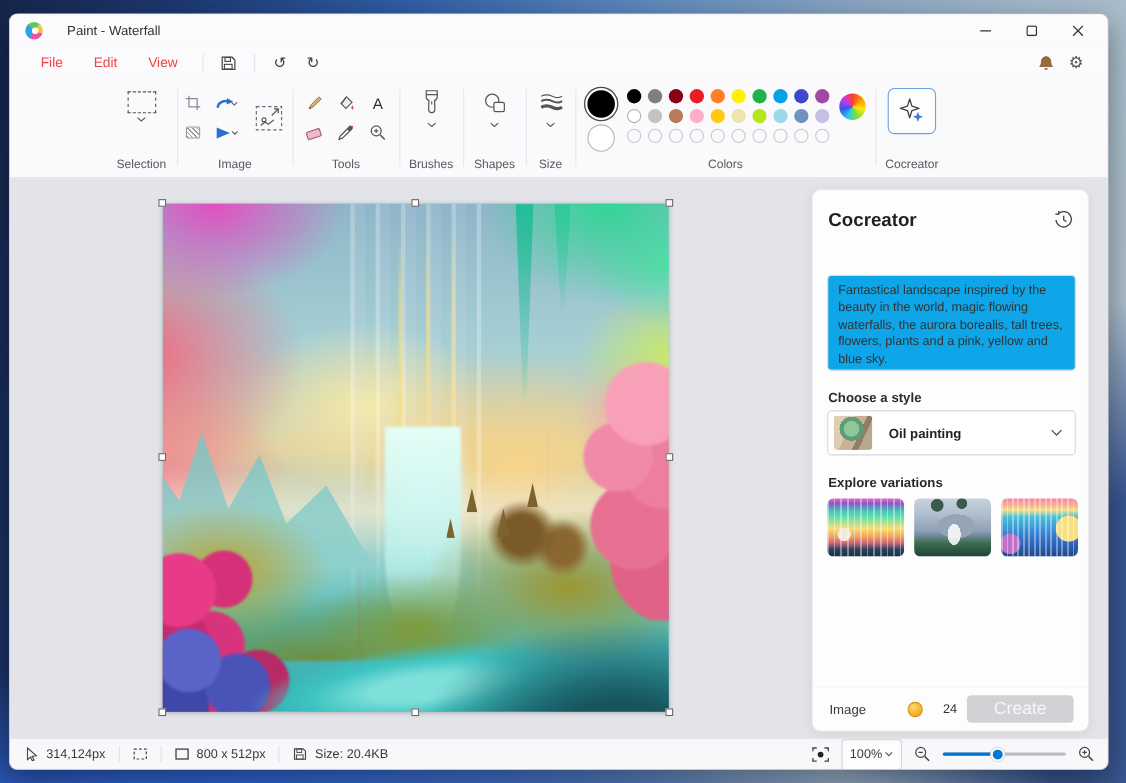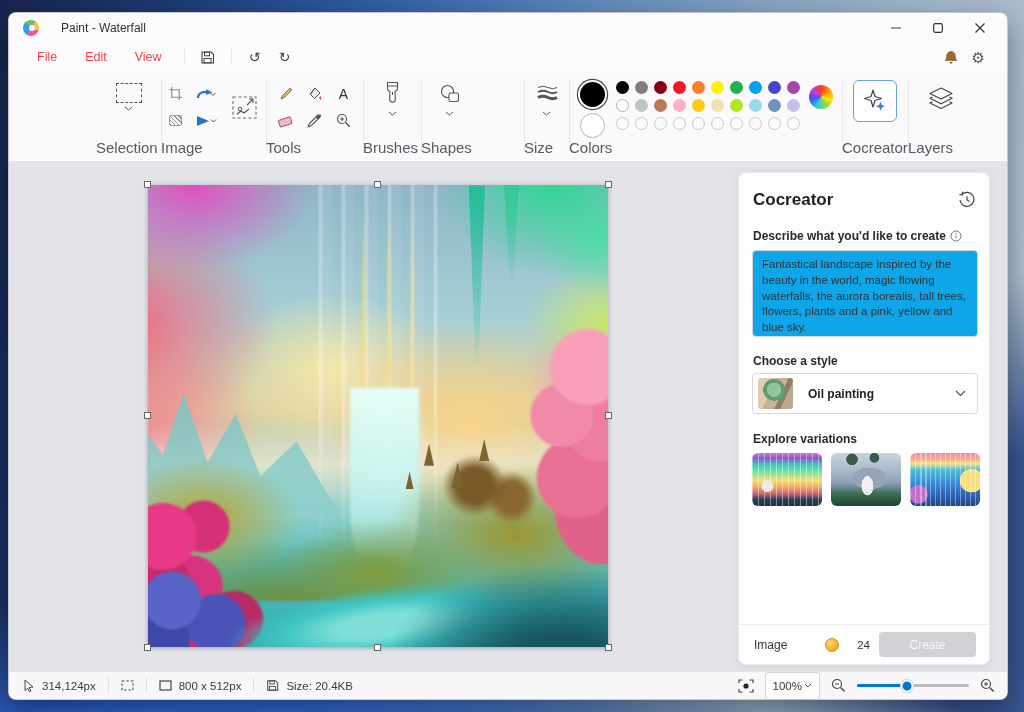--- a/index.html
+++ b/index.html
@@ -36,23 +36,23 @@
   .msep{width:1px;height:16px;background:#e5e5e9;margin:0 8px;}
   .mbtn{width:30px;height:22px;display:flex;align-items:center;justify-content:center;color:#444;font-size:14px;border-radius:4px;}
   .mright{margin-left:auto;display:flex;align-items:center;gap:14px;padding-right:12px;}
   .gear{font-size:15px;color:#555;line-height:1;}
 
   
   .ribbon{height:91px;background:#fafafc;border-bottom:1px solid #e4e4e9;display:flex;
     padding-left:87px;flex:0 0 auto;}
   .rgroup{position:relative;display:flex;flex-direction:column;align-items:center;padding-top:7px;}
   .rgroup + .rgroup::before{content:"";position:absolute;left:0;top:10px;bottom:10px;width:1px;background:#e7e7eb;}
-  .rlabel{position:absolute;bottom:5px;left:0;right:0;font-size:15px;color:#5a5a5e;}
+  .rlabel{position:absolute;bottom:5px;left:0;right:0;text-align:center;font-size:11px;color:#5a5a5e;}
   .g-sel{width:65px;} .g-img{width:105px;} .g-tools{width:97px;} .g-br{width:58px;}
-  .g-sh{width:57px;} .g-sz{width:45px;margin-left:46px;} .g-col{width:273px;} .g-cc{width:66px;} .g-ly{width:66px;}
+  .g-sh{width:57px;} .g-sz{width:45px;} .g-col{width:273px;} .g-cc{width:66px;} .g-ly{width:66px;}
   .chev{margin-top:3px;}
   .selrect{width:26px;height:20px;border:1.4px dashed #555;margin-top:5px;}
   .imggrid{display:grid;grid-template-columns:26px 36px 40px;grid-template-rows:27px 27px;place-items:center;margin-top:2px;}
   .hatch{width:13px;height:11px;border:1px solid #999;border-radius:2px;
     background:repeating-linear-gradient(45deg,#999 0 1px,transparent 1px 3px);}
   .toolgrid{display:grid;grid-template-columns:repeat(3,29px);grid-template-rows:27px 27px;place-items:center;margin-top:2px;}
   .texttool{font-size:14px;color:#333;font-weight:400;}
   .iconbtn{display:flex;align-items:center;justify-content:center;}
 
   
@@ -176,21 +176,21 @@
     radial-gradient(circle at 88% 52%, #f8e080 0 17%, transparent 18%),
     radial-gradient(circle at 12% 78%, #c070c8 0 12%, transparent 13%),
     linear-gradient(180deg,#f088b0 0%,#f8b088 12%,#f8e088 20%,#48c0d8 32%,#3890d8 55%,#3068c0 75%,#204888 100%);}
   .p-footer{position:absolute;left:0;right:0;bottom:0;height:40px;border-top:1px solid #ededf0;
     display:flex;align-items:center;padding:0 13px;border-radius:0 0 8px 8px;background:#fdfdfe;}
   .cancel{font-size:12px;color:#3a3a3c;background:none;border:none;padding:4px 2px;font-family:inherit;}
   .coin{width:14px;height:14px;border-radius:50%;margin-left:auto;border:1px solid #cf8f1c;
     background:radial-gradient(circle at 35% 30%, #ffd96a, #f2ab22 70%, #cd851b);}
   .credits{font-size:11.5px;color:#333;margin-left:18px;}
   .create{width:97px;height:25px;margin-left:9px;border:none;border-radius:4px;background:#d2d2d6;
-    color:#f6f6f8;font-size:12px;font-family:inherit;}
+    color:#f6f6f8;font-size:16px;font-family:inherit;}
 
   
   .statusbar{height:28px;background:#f8f8fa;border-top:1px solid #e6e6ea;display:flex;align-items:center;
     padding:0 12px 0 14px;font-size:11.5px;color:#3a3a3c;flex:0 0 auto;}
   .sitem{display:flex;align-items:center;gap:7px;}
   .ssep{width:1px;height:15px;background:#e0e0e4;margin:0 12px;}
   .sb-right{margin-left:auto;display:flex;align-items:center;gap:11px;}
   .zoombox{border:1px solid #d5d5d9;border-radius:3px;height:28px;padding:0 7px;display:flex;align-items:center;gap:2px;background:#fdfdfe;}
   .slider{position:relative;width:112px;height:3px;background:#b9bdc3;border-radius:2px;}
   .slider .fill{position:absolute;left:0;top:0;height:3px;width:45%;background:#0078d4;border-radius:2px;}
@@ -438,30 +438,20 @@
       <div class="rgroup g-cc">
         <div class="ccbox">
           <svg width="26" height="26" viewBox="0 0 26 26">
             <path d="M11 2 L13 8.5 L19.5 10.5 L13 12.5 L11 19 L9 12.5 L2.5 10.5 L9 8.5 Z" fill="none" stroke="#444" stroke-width="1.2" stroke-linejoin="round"></path>
             <path d="M18.5 13.5 L19.8 17 L23.2 18.2 L19.8 19.4 L18.5 23 L17.2 19.4 L13.8 18.2 L17.2 17 Z" fill="#3b7dd8"></path>
           </svg>
         </div>
         <div class="rlabel">Cocreator</div>
       </div>
 
-      <div class="rgroup g-ly">
-        <div class="iconbtn lybox">
-          <svg width="26" height="24" viewBox="0 0 26 24">
-            <path d="M13 2 L24 7.5 L13 13 L2 7.5 Z" fill="none" stroke="#444" stroke-width="1.2" stroke-linejoin="round"></path>
-            <path d="M4.5 11 L2 12.3 L13 17.8 L24 12.3 L21.5 11" fill="none" stroke="#444" stroke-width="1.2" stroke-linejoin="round"></path>
-            <path d="M4.5 15.7 L2 17 L13 22.5 L24 17 L21.5 15.7" fill="none" stroke="#444" stroke-width="1.2" stroke-linejoin="round"></path>
-          </svg>
-        </div>
-        <div class="rlabel">Layers</div>
-      </div>
     </div>
 
     <div class="workspace">
 
       <div class="canvas-wrap">
         <div class="art">
           <div class="sky"></div>
           <div class="drip1"></div>
             <div class="drip2"></div>
           <div class="streaks"></div>
@@ -494,28 +484,20 @@
       <div class="panel">
         <div class="p-title">Cocreator</div>
         <div class="p-history">
           <svg width="18" height="18" viewBox="0 0 18 18">
             <path d="M4.2 3.2 A7 7 0 1 1 2 9" fill="none" stroke="#444" stroke-width="1.2"></path>
             <path d="M4.6 0.8 L4.4 3.8 L1.4 3.6" fill="none" stroke="#444" stroke-width="1.2"></path>
             <path d="M9 5.2 V9 l2.6 1.6" fill="none" stroke="#444" stroke-width="1.2"></path>
           </svg>
         </div>
 
-        <div class="p-label p-desc">
-          <span>Describe what you'd like to create</span>
-          <svg width="12" height="12" viewBox="0 0 12 12">
-            <circle cx="6" cy="6" r="5" fill="none" stroke="#777" stroke-width="1"></circle>
-            <path d="M6 5.4 v3" stroke="#777" stroke-width="1"></path>
-            <circle cx="6" cy="3.5" r="0.7" fill="#777"></circle>
-          </svg>
-        </div>
 
         <div class="p-textarea">Fantastical landscape inspired by the beauty in the world, magic flowing waterfalls, the aurora borealis, tall trees, flowers, plants and a pink, yellow and blue sky.</div>
 
         <div class="p-label p-style-label">Choose a style</div>
         <div class="p-dropdown">
           <div class="ddthumb"></div>
           <div class="ddlabel">Oil painting</div>
           <svg width="11" height="7" viewBox="0 0 11 7">
               <path d="M1 1 L5.5 5.5 L10 1" stroke="#555" fill="none" stroke-width="1.2"></path>
             </svg>

